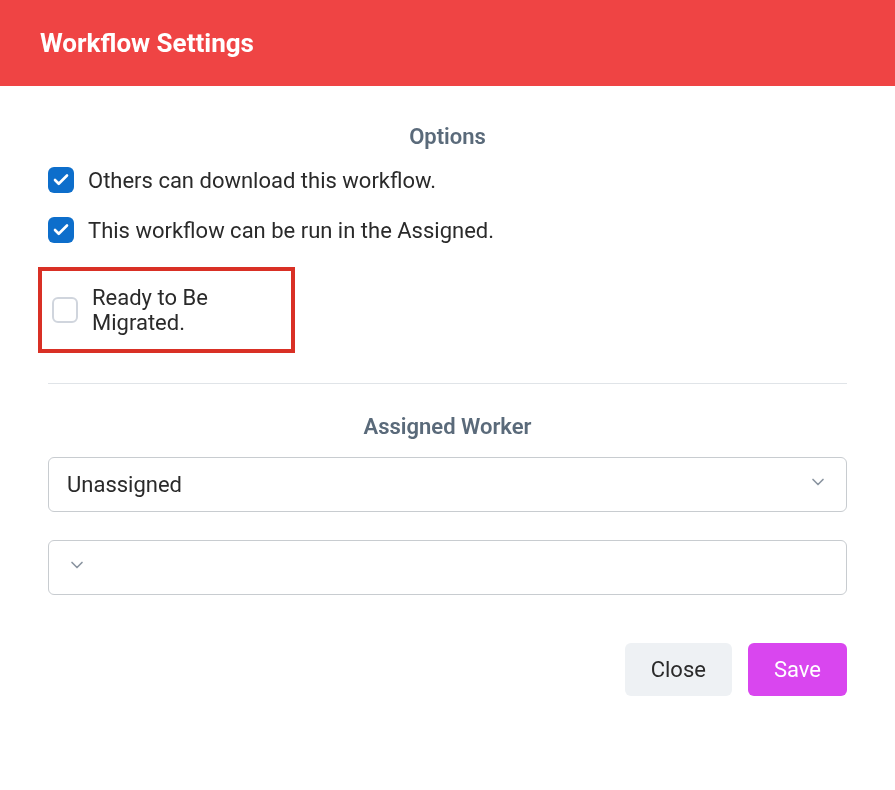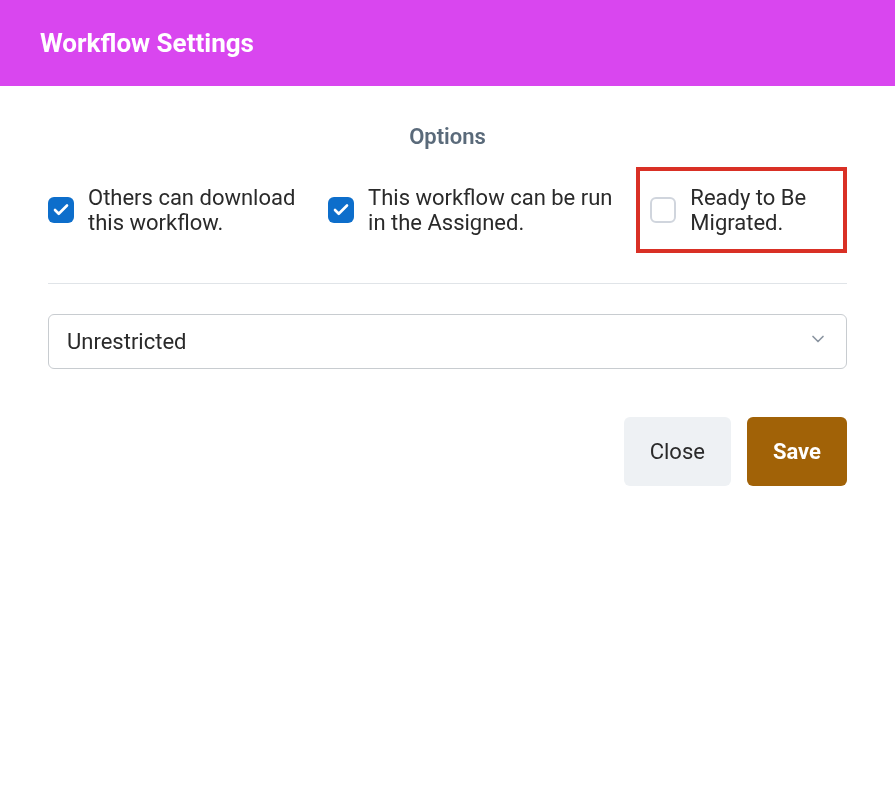--- a/index.html
+++ b/index.html
@@ -11,41 +11,41 @@
       font-family: -apple-system, BlinkMacSystemFont, 'Segoe UI', Roboto, 'Helvetica Neue', Arial, sans-serif;
       background: #ffffff;
       width: 895px;
       height: 790px;
     }
     .dialog {
       width: 100%;
       background: #ffffff;
     }
     .dialog-header {
-      background: #d946ef;
+      background: #ef4444;
       padding: 28px 40px;
     }
     .dialog-title {
       color: #ffffff;
       font-size: 26px;
       font-weight: 700;
     }
     .dialog-body {
       padding: 38px 48px 30px 48px;
     }
     .section-label {
       color: #5a6a7a;
       font-size: 22px;
       font-weight: 600;
       margin-bottom: 18px;
       text-align: center;
     }
     .options-list {
       display: flex;
-      flex-direction: row;
+      flex-direction: column;
       gap: 24px;
       margin-bottom: 30px;
     }
     .option-row {
       display: flex;
       align-items: center;
       gap: 14px;
     }
     .checkbox {
       width: 26px;
@@ -69,21 +69,21 @@
       height: 18px;
     }
     .option-label {
       color: #2a2a2a;
       font-size: 22px;
     }
     .highlight-box {
       border: 4px solid #d93025;
       padding: 14px 6px 14px 6px;
       margin-left: -10px;
-      width: 309px;
+      width: 257px;
     }
     .highlight-box .option-row {
       margin-left: 4px;
     }
     .divider {
       border: none;
       border-top: 1px solid #e0e4e8;
       margin-bottom: 30px;
     }
     .field-group {
@@ -109,35 +109,35 @@
     .chevron {
       color: #8a94a0;
     }
     .dialog-footer {
       display: flex;
       justify-content: flex-end;
       gap: 16px;
       padding-top: 20px;
     }
     .btn {
-      padding: 22px 26px;
+      padding: 14px 26px;
       font-size: 22px;
       border-radius: 6px;
       border: none;
       cursor: pointer;
       font-family: inherit;
     }
     .btn-secondary {
       background: #eef1f4;
       color: #2a2a2a;
     }
     .btn-primary {
-      background: #a16207;
+      background: #d946ef;
       color: #ffffff;
-      font-weight: 700;
+      font-weight: 400;
     }
   </style>
 </head>
 <body>
 
 <div class="dialog">
   <div class="dialog-header">
     <h1 class="dialog-title">Workflow Settings</h1>
   </div>
 
@@ -170,33 +170,45 @@
         <div class="option-row">
           <div class="checkbox unchecked"></div>
           <span class="option-label">Ready to Be Migrated.</span>
         </div>
       </div>
 
     </div>
 
     <hr class="divider">
 
-
     <div class="field-group">
+      <div class="section-label">Assigned Worker</div>
       <div class="select-wrapper">
         <div class="select-box">
-          <span>Unrestricted</span>
+          <span>Unassigned</span>
           <span class="chevron">
             <svg width="20" height="20" viewBox="0 0 24 24" fill="none" stroke="currentColor" stroke-width="2" stroke-linecap="round" stroke-linejoin="round">
                 <polyline points="6 9 12 15 18 9"></polyline>
               </svg>
           </span>
         </div>
       </div>
     </div>
 
+    <div class="field-group">
+      <div class="select-wrapper">
+        <div class="select-box">
+          <span class="chevron">
+            <svg width="20" height="20" viewBox="0 0 24 24" fill="none" stroke="currentColor" stroke-width="2" stroke-linecap="round" stroke-linejoin="round">
+                <polyline points="6 9 12 15 18 9"></polyline>
+              </svg>
+          </span>
+        </div>
+      </div>
+    </div>
+
     <div class="dialog-footer">
       <button class="btn btn-secondary">Close</button>
       <button class="btn btn-primary">Save</button>
     </div>
 
   </div>
 </div>
 
 </body></html>

